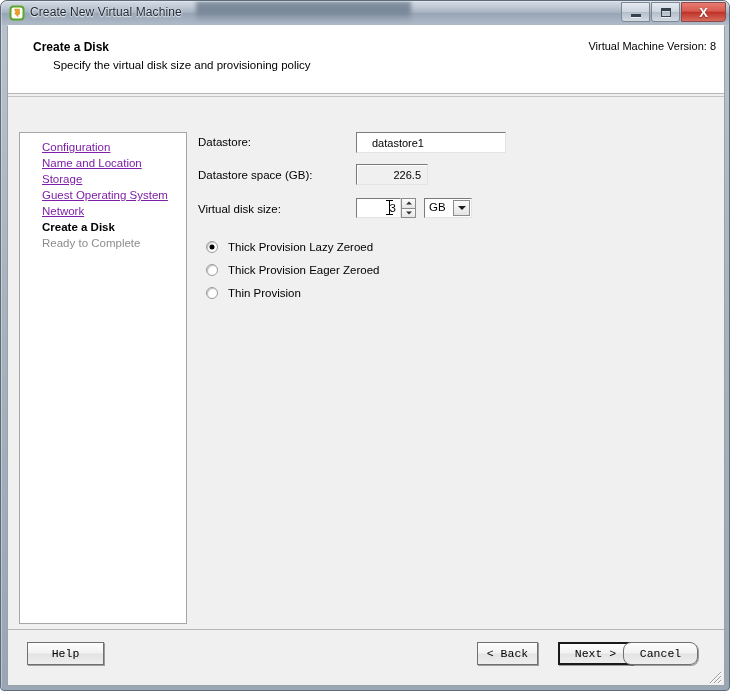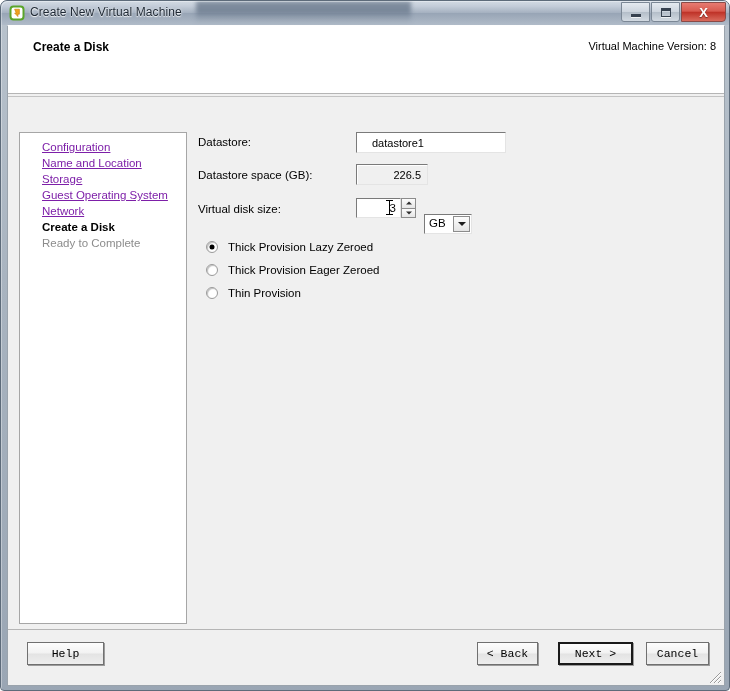--- a/index.html
+++ b/index.html
@@ -481,20 +481,21 @@
       <div class="winbtn close">
         <div class="glyph">X</div>
       </div>
     </div>
   </div>
 
   <div class="client">
 
     <div class="header">
       <div class="header-title">Create a Disk</div>
+      <div class="header-sub">Specify the virtual disk size and provisioning policy</div>
       <div class="header-version">Virtual Machine Version: 8</div>
     </div>
     <div class="header-sep"></div>
 
     <div class="body">
 
       <div class="nav-panel">
         <div class="nav-list">
           <div class="nav-item">Configuration</div>
           <div class="nav-item">Name and Location</div>
@@ -530,21 +531,21 @@
             <div class="spin-btns">
               <div class="spin-btn up">
                 <span class="arrow"></span>
               </div>
               <div class="spin-btn down">
                 <span class="arrow"></span>
               </div>
             </div>
           </div>
 
-          <div class="combo" style="left:226px; top:16px;">
+          <div class="combo" style="left:226px; top:0;">
             <span class="combo-text">GB</span>
             <span class="combo-btn">
               <span class="arrow"></span>
             </span>
           </div>
         </div>
 
         <div class="radio-row" style="top:106px;">
           <span class="radio checked"></span>
           <span class="radio-label">Thick Provision Lazy Zeroed</span>
@@ -559,21 +560,21 @@
         </div>
 
       </div>
     </div>
 
     <div class="footer-sep"></div>
     <div class="footer">
       <div class="btn" style="left:19px; top:12px; width:77px;">Help</div>
       <div class="btn" style="left:469px; top:12px; width:61px;">&lt; Back</div>
       <div class="btn default" style="left:550px; top:12px; width:75px;">Next &gt;</div>
-      <div class="btn" style="left:638px; top:12px; width:63px;">Cancel</div>
+      <div class="btn" style="left:615px; top:12px; width:75px;border-radius:8px;">Cancel</div>
 
       <span class="resize-grip">
         <svg width="14" height="14" viewBox="0 0 14 14">
           <g stroke="#9a9a9a" stroke-width="1">
             <line x1="13" y1="2" x2="2" y2="13"></line>
             <line x1="13" y1="6" x2="6" y2="13"></line>
             <line x1="13" y1="10" x2="10" y2="13"></line>
           </g>
           <g stroke="#ffffff" stroke-width="1">
             <line x1="13" y1="3" x2="3" y2="13"></line>

